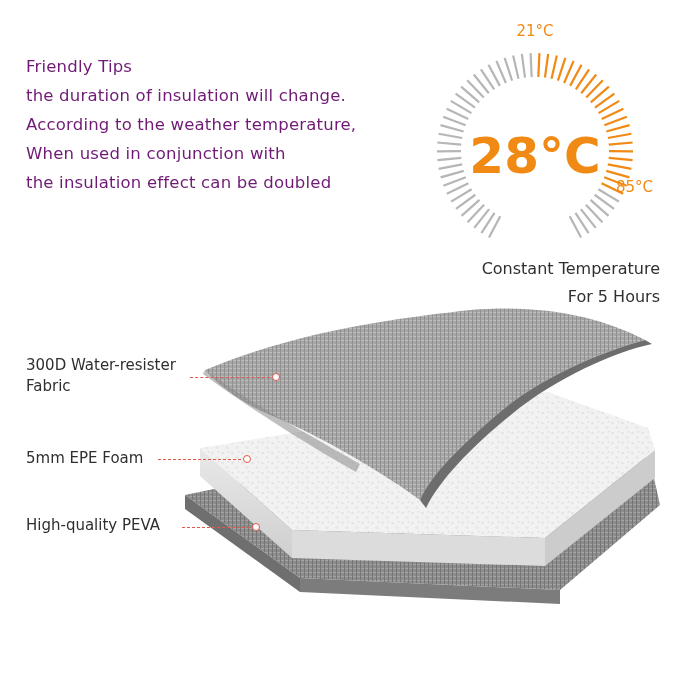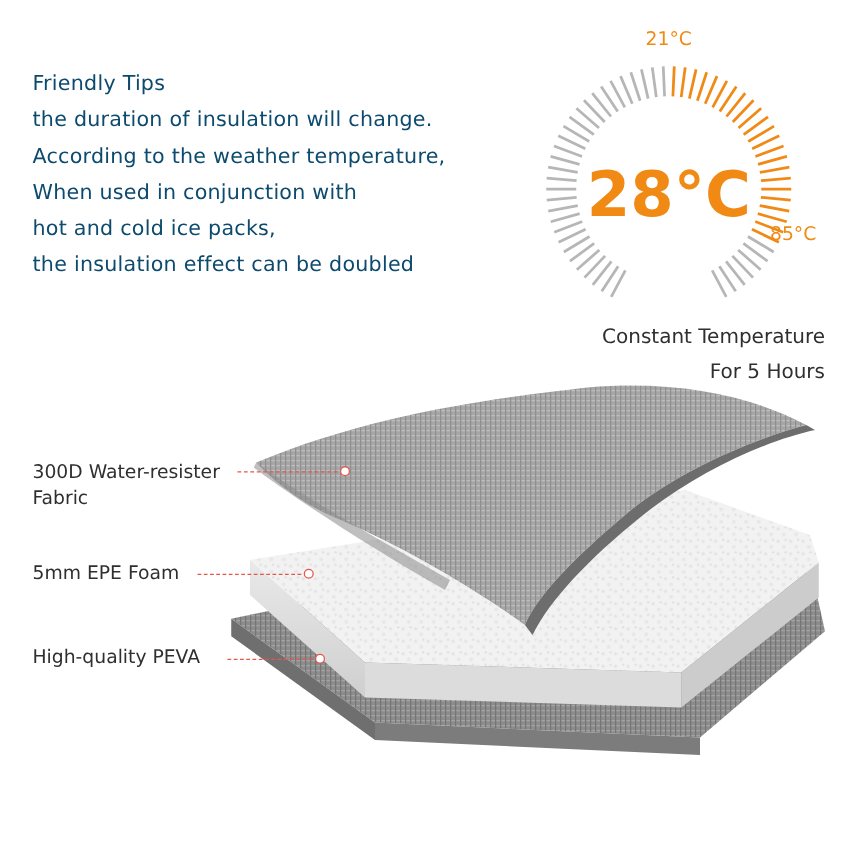--- a/index.html
+++ b/index.html
@@ -19,21 +19,21 @@
   
   .tips {
     position: absolute;
     left: 26px;
     top: 52px;
     width: 360px;
   }
   .tips-line {
     font-size: 16.5px;
     line-height: 29px;
-    color: #0c4a6e;
+    color: #701a75;
     letter-spacing: 0.2px;
     white-space: nowrap;
   }
 
   
   .dial-wrap {
     position: absolute;
     left: 400px;
     top: 22px;
     width: 270px;
@@ -94,21 +94,21 @@
   }
 
   
   .callout {
     position: absolute;
     font-size: 15px;
     color: #2f2f2f;
     line-height: 21px;
     white-space: pre-line;
   }
-  .callout-1 { left: 26px; top: 355px; margin-top: 12px; }
+  .callout-1 { left: 26px; top: 355px; }
   .callout-2 { left: 26px; top: 448px; }
   .callout-3 { left: 26px; top: 515px; }
 
   .leader {
     position: absolute;
     height: 0;
     border-top: 1.4px dashed #e2574c;
   }
   .leader-1 { left: 190px; top: 377px; width: 80px; }
   .leader-2 { left: 158px; top: 459px; width: 83px; }
@@ -128,21 +128,20 @@
   .dot-3 { left: 252px; top: 523px; }
 </style>
 </head>
 <body>
 
 <div class="tips">
   <div class="tips-line">Friendly Tips</div>
   <div class="tips-line">the duration of insulation will change.</div>
   <div class="tips-line">According to the weather temperature,</div>
   <div class="tips-line">When used in conjunction with</div>
-  <div class="tips-line">hot and cold ice packs,</div>
   <div class="tips-line">the insulation effect can be doubled</div>
 </div>
 
 <div class="dial-wrap">
   <svg class="dial-svg" width="270" height="230" viewBox="0 0 270 230">
     <g id="ticks">
         <line x1="100.26" y1="170.34" x2="88.99" y2="191.53" stroke="#b6b6b6" stroke-width="2.2" stroke-linecap="butt"></line>
         <line x1="94.53" y1="166.95" x2="81.41" y2="187.05" stroke="#b6b6b6" stroke-width="2.2" stroke-linecap="butt"></line>
         <line x1="89.13" y1="163.07" x2="74.25" y2="181.90" stroke="#b6b6b6" stroke-width="2.2" stroke-linecap="butt"></line>
         <line x1="84.10" y1="158.72" x2="67.59" y2="176.14" stroke="#b6b6b6" stroke-width="2.2" stroke-linecap="butt"></line>

